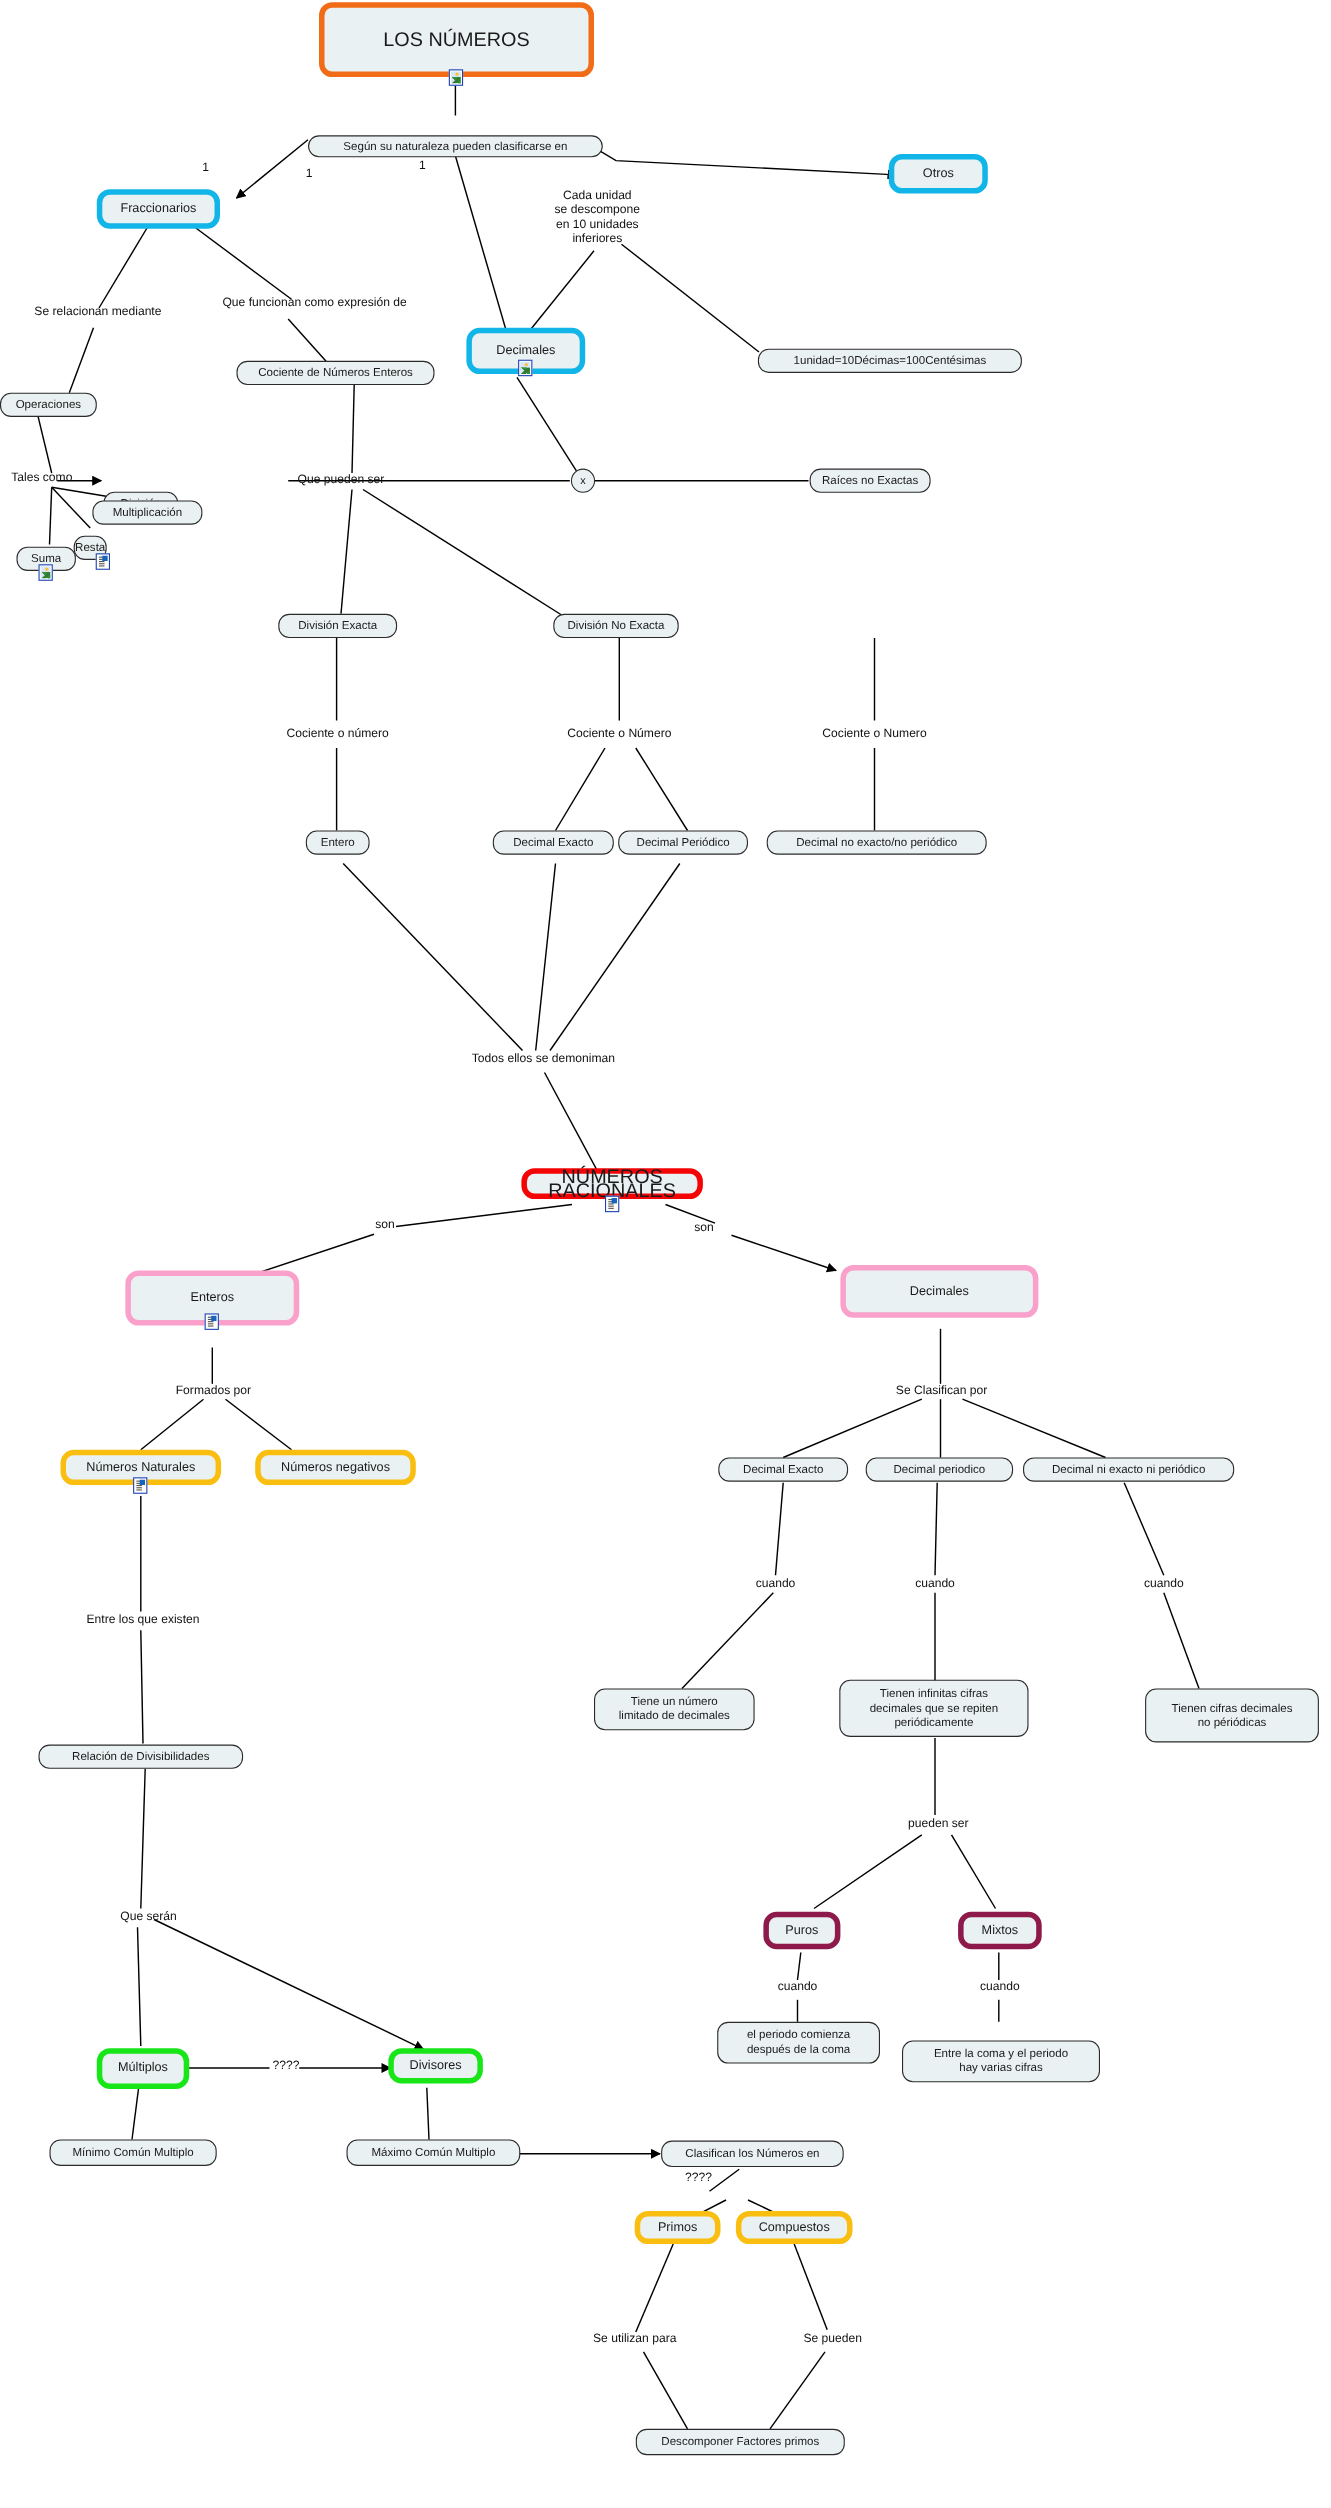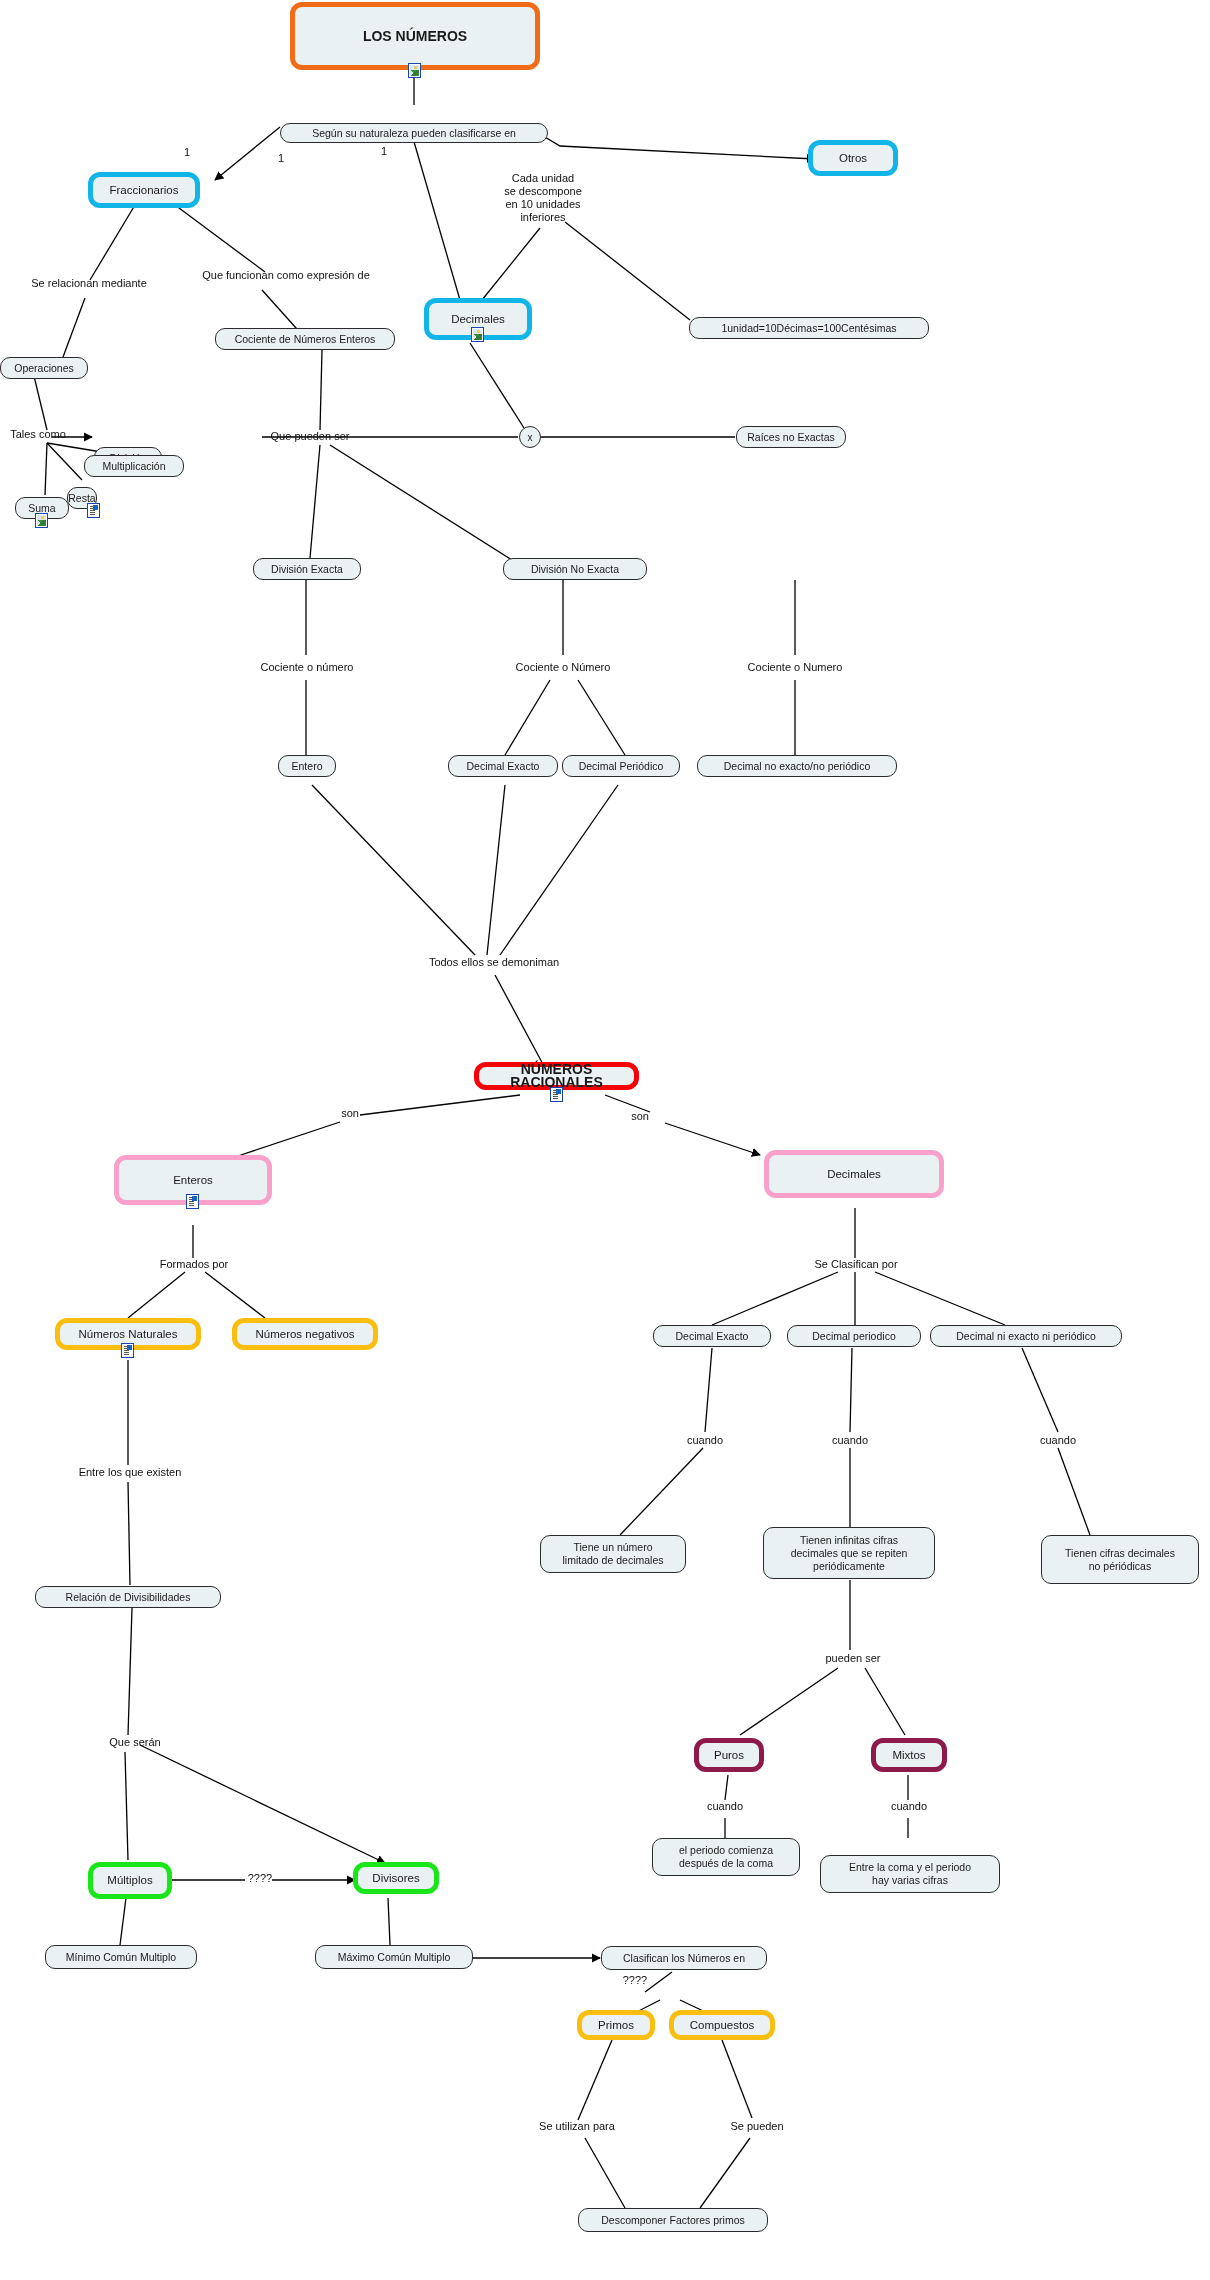--- a/index.html
+++ b/index.html
@@ -42,21 +42,21 @@
   .node.thick{ border-width:5px; border-radius:12px; }
   .node.thick.orange{ border-color:#F26B16; }
   .node.thick.cyan  { border-color:#12B5E8; }
   .node.thick.red   { border-color:#F40404; }
   .node.thick.pink  { border-color:#F9A0CB; }
   .node.thick.amber { border-color:#F9BE10; }
   .node.thick.green { border-color:#19E619; }
   .node.thick.purple{ border-color:#8E1A4B; }
   .node.thick.amber2{ border-color:#F9BE10; }
 
-  .node.big{ font-size:14px;font-weight:bold; }
+  .node.big{ font-size:18px; }
   .node.tiny{ font-size:10.5px; border-radius:10px;}
 
   
   .junction{
     position:absolute;
     box-sizing:border-box;
     background:#eaf1f2;
     border:1px solid #2b2b2b;
     border-radius:11px;
     font-size:10px;
@@ -329,21 +329,21 @@
     <span>x</span>
   </div>
 
   <div class="node tiny" style="left:736px;top:426px;width:110px;height:22px;">
     <span>Raíces no Exactas</span>
   </div>
 
   <div class="node tiny" style="left:253px;top:558px;width:108px;height:22px;">
     <span>División Exacta</span>
   </div>
-  <div class="node tiny" style="left:503px;top:558px;width:144px;height:22px;justify-content:center;">
+  <div class="node tiny" style="left:503px;top:558px;width:114px;height:22px;justify-content:center;">
     <span>División No Exacta</span>
   </div>
 
   <div class="linklabel" style="left:240px;top:661px;width:134px;">Cociente o número</div>
   <div class="linklabel" style="left:496px;top:661px;width:134px;">Cociente o Número</div>
   <div class="linklabel" style="left:728px;top:661px;width:134px;">Cociente o Numero</div>
 
   <div class="node tiny" style="left:278px;top:755px;width:58px;height:22px;">
     <span>Entero</span>
   </div>

